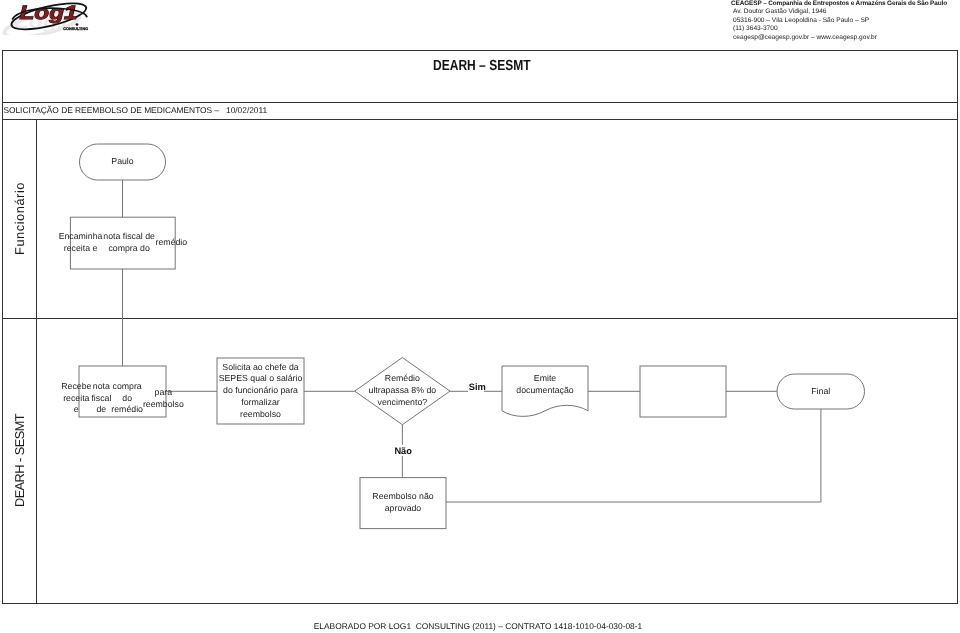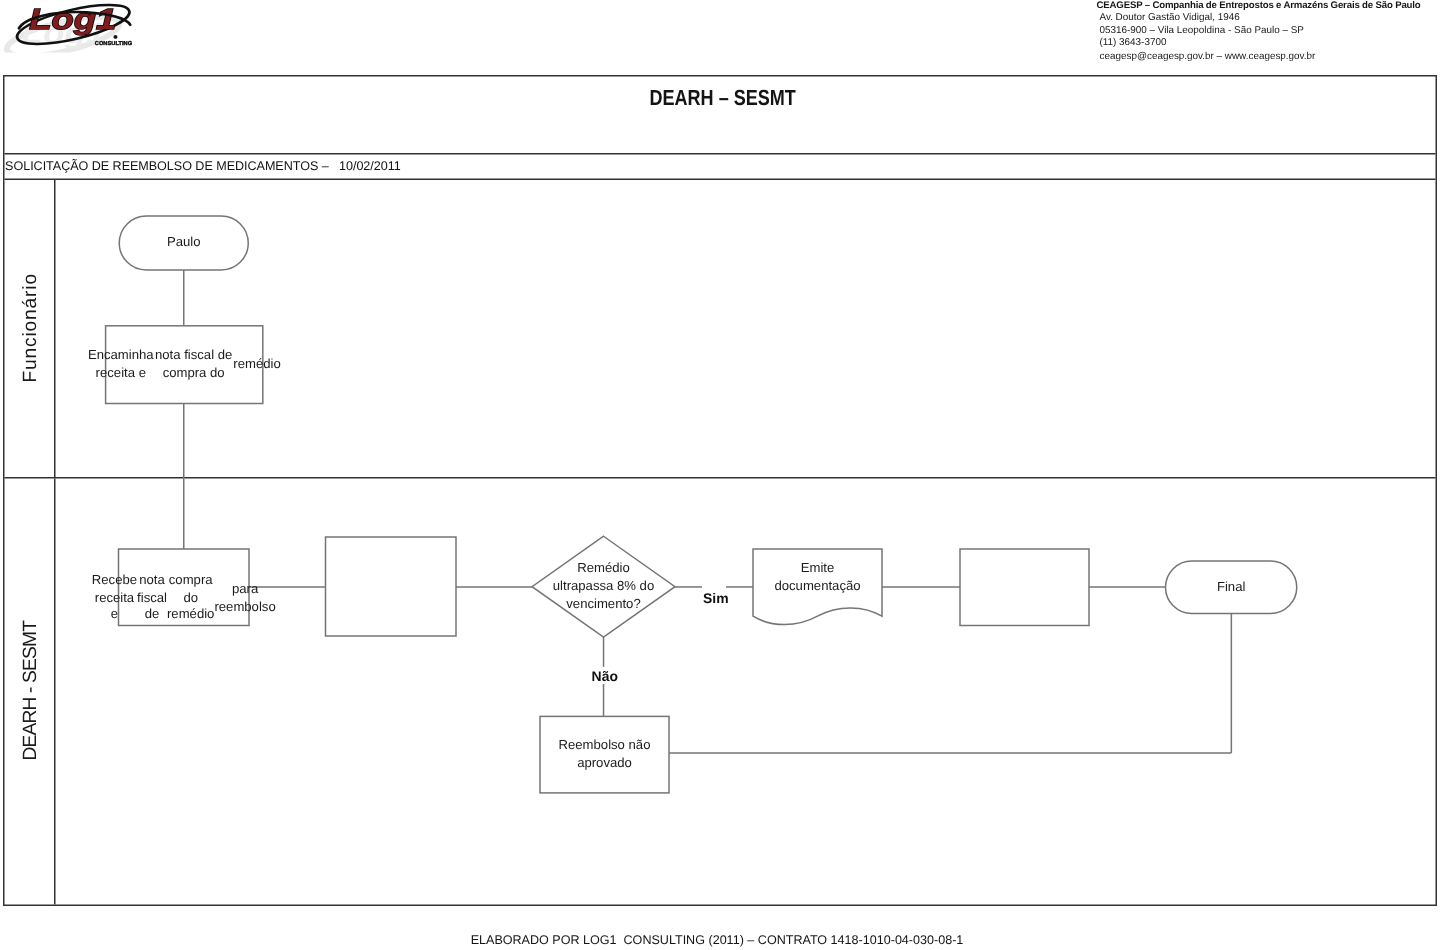--- a/index.html
+++ b/index.html
@@ -145,31 +145,38 @@
       <div>Encaminha receita e</div>
       <div>nota fiscal de compra do</div>
       <div>remédio</div>
     </div>
     <div class="shape-text" style="left: 67px; top: 366px; width: 111px; height: 65px; display: flex; align-items: center; justify-content: center; flex-direction: row;">
       <div>Recebe receita e</div>
       <div>nota fiscal de</div>
       <div>compra do remédio</div>
       <div>para reembolso</div>
     </div>
+    <div class="shape-text" style="left: 205px; top: 358px; width: 111px; height: 66px; display: flex; align-items: center; justify-content: center; flex-direction: column;">
+      <div>Solicita ao chefe da</div>
+      <div>SEPES qual o salário</div>
+      <div>do funcionário para</div>
+      <div>formalizar</div>
+      <div>reembolso</div>
+    </div>
     <div class="shape-text" style="left: 342.7px; top: 357.5px; width: 119.3px; height: 67.2px; display: flex; align-items: center; justify-content: center; flex-direction: column;">
       <div>Remédio</div>
       <div>ultrapassa 8% do</div>
       <div>vencimento?</div>
     </div>
     <div class="shape-text" style="left: 490px; top: 359px; width: 110px; height: 52px; display: flex; align-items: center; justify-content: center; flex-direction: column;">
       <div>Emite</div>
       <div>documentação</div>
     </div>
     <div class="shape-text" style="left: 765px; top: 374px; width: 111.5px; height: 35px; display: flex; align-items: center; justify-content: center; flex-direction: column;">
       <div>Final</div>
     </div>
     <div class="shape-text" style="left: 348px; top: 477.6px; width: 110px; height: 51px; display: flex; align-items: center; justify-content: center; flex-direction: column;">
       <div>Reembolso não</div>
       <div>aprovado</div>
     </div>
-    <div class="edge-label" style="left: 468.7px; top: 394px;">Sim</div>
+    <div class="edge-label" style="left: 468.7px; top: 382px;">Sim</div>
     <div class="edge-label" style="left: 394.4px; top: 445.7px;">Não</div>
   </div>
 
 </body></html>

